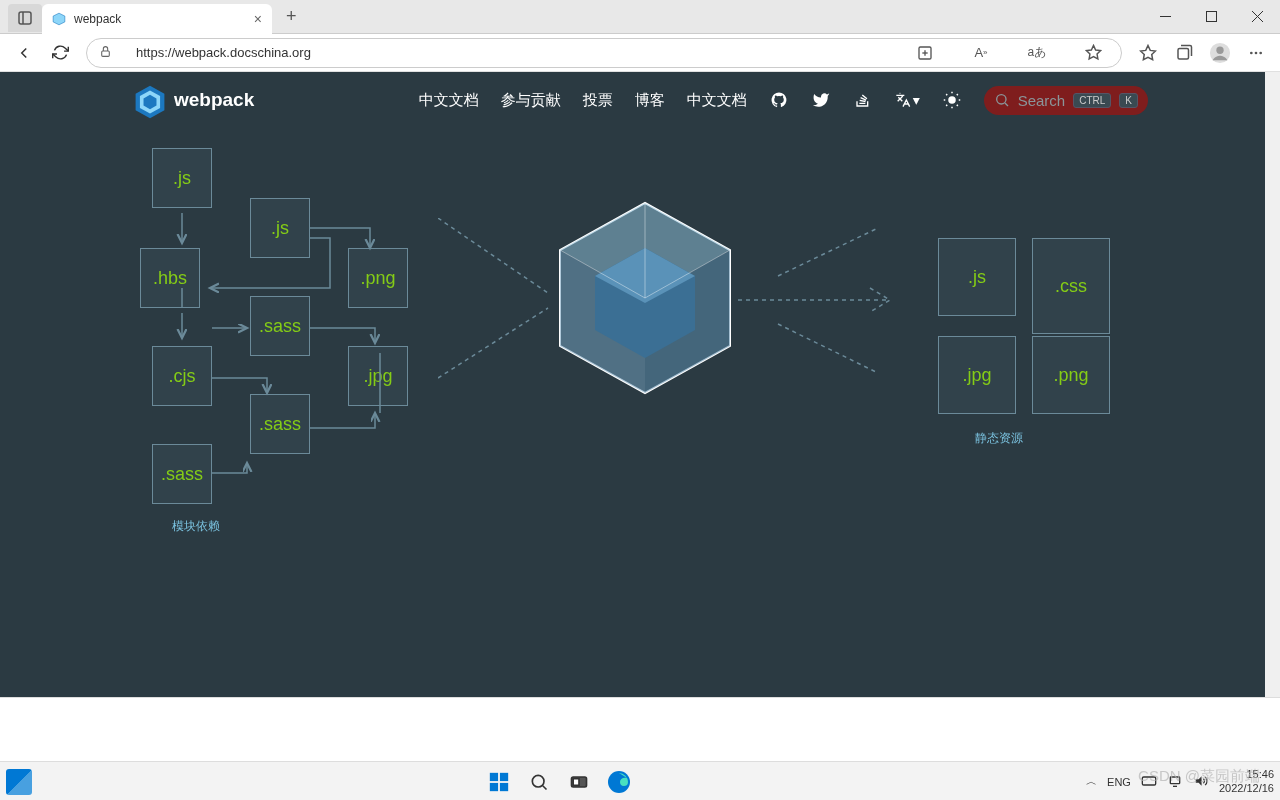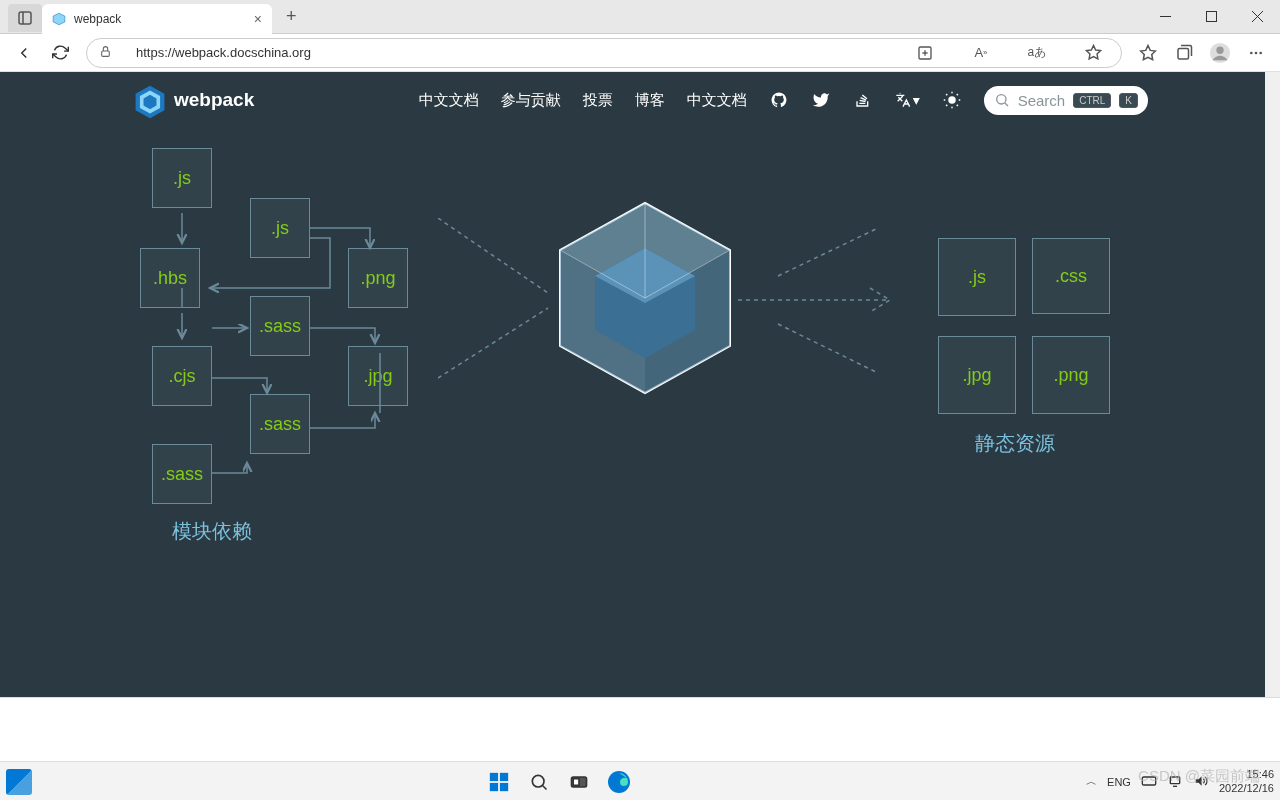--- a/index.html
+++ b/index.html
@@ -27,30 +27,30 @@
 .page { height: 625px; background: #2b3a42; position: relative; overflow: hidden; }
 .page::after { content: ""; position: absolute; right: 0; top: 0; width: 15px; height: 100%; background: #f0f0f0; }
 
 .header { height: 56px; display: flex; align-items: center; padding: 0 132px; }
 .logo { display: flex; align-items: center; gap: 10px; color: #fff; font-size: 19px; font-weight: 600; }
 .logo-cube { width: 32px; height: 32px; }
 .nav-links { margin-left: auto; display: flex; align-items: center; gap: 22px; color: #fff; font-size: 15px; }
 .nav-links a { color: #fff; text-decoration: none; }
 .icon-link { width: 20px; height: 20px; display: flex; align-items: center; justify-content: center; }
 .lang-sel { display: flex; align-items: center; gap: 2px; color: #fff; font-size: 14px; }
-.search-box { display: flex; align-items: center; background: #ffffff; border-radius: 20px; padding: 6px 10px; gap: 8px; color: #8a9599; }
+.search-box { display: flex; align-items: center; background: #7f1d1d; border-radius: 20px; padding: 6px 10px; gap: 8px; color: #8a9599; }
 .search-box .kbd { background: #3a4a52; border: 1px solid #556; border-radius: 3px; padding: 1px 5px; font-size: 10px; color: #ccc; }
 
 .hero { text-align: center; color: #fff; font-size: 38px; font-weight: 300; margin-top: 30px; }
 .hero .accent { font-style: italic; }
 
 .diagram { position: relative; height: 460px; margin-top: 10px; }
 
 .box { position: absolute; border: 1.5px solid #6b8a99; background: rgba(107,138,153,0.1); color: #84cc16; font-size: 18px; display: flex; align-items: center; justify-content: center; width: 60px; height: 60px; }
-.caption { position: absolute; color: #7ac1de; font-size: 20px; }
+.caption { position: absolute; color: #7ac1de; font-size: 12px; }
 
 
 .cube-wrap { position: absolute; left: 555px; top: 60px; width: 180px; height: 200px; }
 
 
 .arrow { position: absolute; stroke: #6b8a99; stroke-width: 1.5; fill: none; }
 
 .dotted { stroke-dasharray: 4 4; }
 
 
@@ -275,21 +275,21 @@
     <svg class="arrow dotted" style="left:438px;top:80px" width="460" height="180">
       <line x1="0" y1="0" x2="110" y2="75"></line>
       <line x1="0" y1="160" x2="110" y2="90"></line>
       <line x1="300" y1="82" x2="450" y2="82"></line>
       <line x1="340" y1="58" x2="440" y2="10"></line>
       <line x1="340" y1="106" x2="440" y2="155"></line>
       <polyline points="432,70 452,82 432,94" stroke="#6b8a99" fill="none"></polyline>
     </svg>
 
     <div class="box" style="left:938px;top:100px;width:78px;height:78px">.js</div>
-    <div class="box" style="left:1032px;top:100px;width:78px;height:76px">.css</div>
+    <div class="box" style="left:1032px;top:100px;width:78px;height:96px">.css</div>
     <div class="box" style="left:938px;top:198px;width:78px;height:78px">.jpg</div>
     <div class="box" style="left:1032px;top:198px;width:78px;height:78px">.png</div>
 
     <div class="caption" style="left:172px;top:380px">模块依赖</div>
     <div class="caption" style="left:975px;top:292px">静态资源</div>
   </div>
 </div>
 
 <div class="blank"></div>
 

